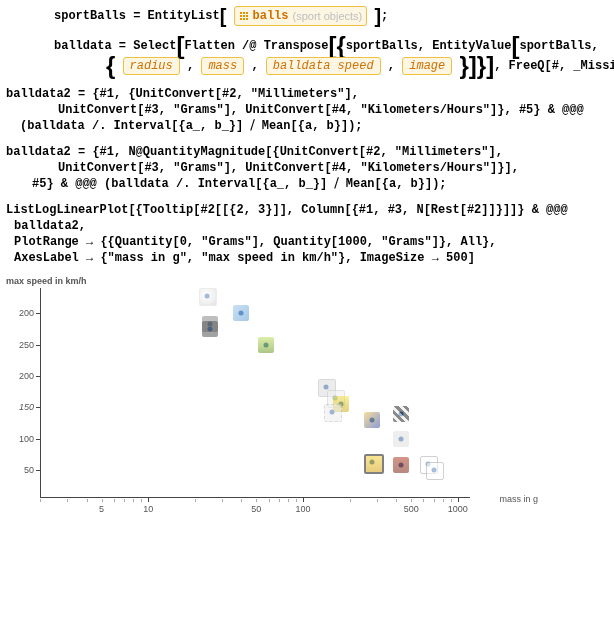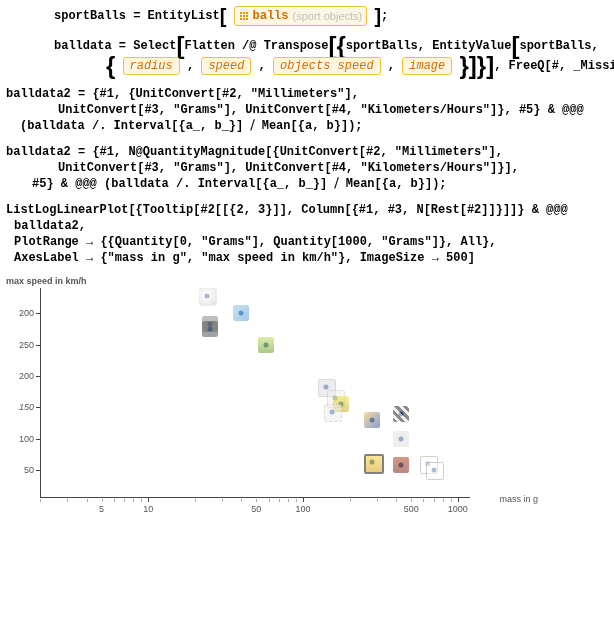--- a/index.html
+++ b/index.html
@@ -88,22 +88,22 @@
     </span>
   </div>
 
   <div class="stmt">
     <div class="line">
       <span>balldata = Select</span><span class="tb24">[</span><span>Flatten /@ Transpose</span><span class="tb24">[</span><span class="tb24">{</span><span>sportBalls, EntityValue</span><span class="tb24">[</span><span>sportBalls,</span>
     </div>
     <div class="line ind2">
       <span class="tb24">{</span>
       <span class="prop-pill">radius</span> ,
-      <span class="prop-pill">speed</span> ,
-      <span class="prop-pill">objects speed</span> ,
+      <span class="prop-pill">mass</span> ,
+      <span class="prop-pill">balldata speed</span> ,
       <span class="prop-pill">image</span>
       <span class="tb24">}</span><span class="tb24">]</span><span class="tb24">}</span><span class="tb24">]</span><span>, FreeQ[#, _Missing] &amp;</span><span class="tb24">]</span><span>;</span>
     </div>
   </div>
 
   <div class="stmt2">
     <div class="line">balldata2 = {#1,  {UnitConvert[#2, "Millimeters"],</div>
     <div class="line ind2">UnitConvert[#3, "Grams"], UnitConvert[#4, "Kilometers/Hours"]}, #5} &amp; @@@</div>
     <div class="line ind3">(balldata /. Interval[{a_, b_}] ⧸ Mean[{a, b}]);</div>
   </div>

